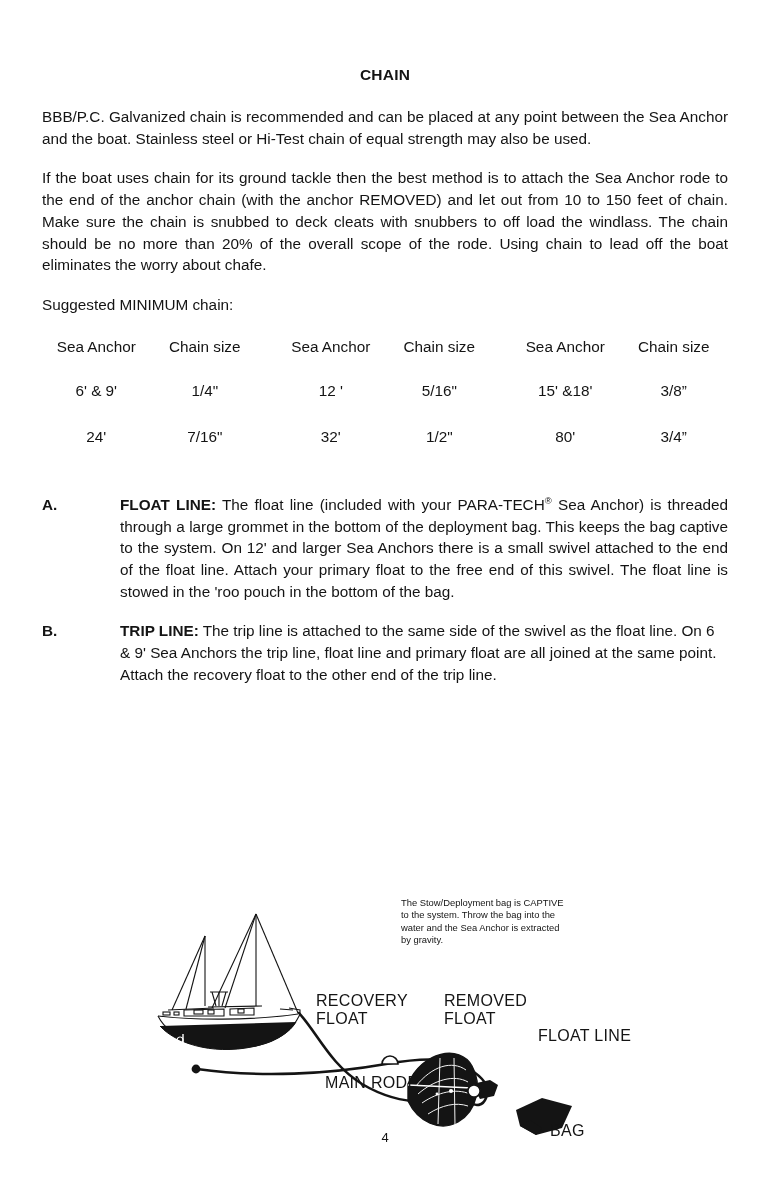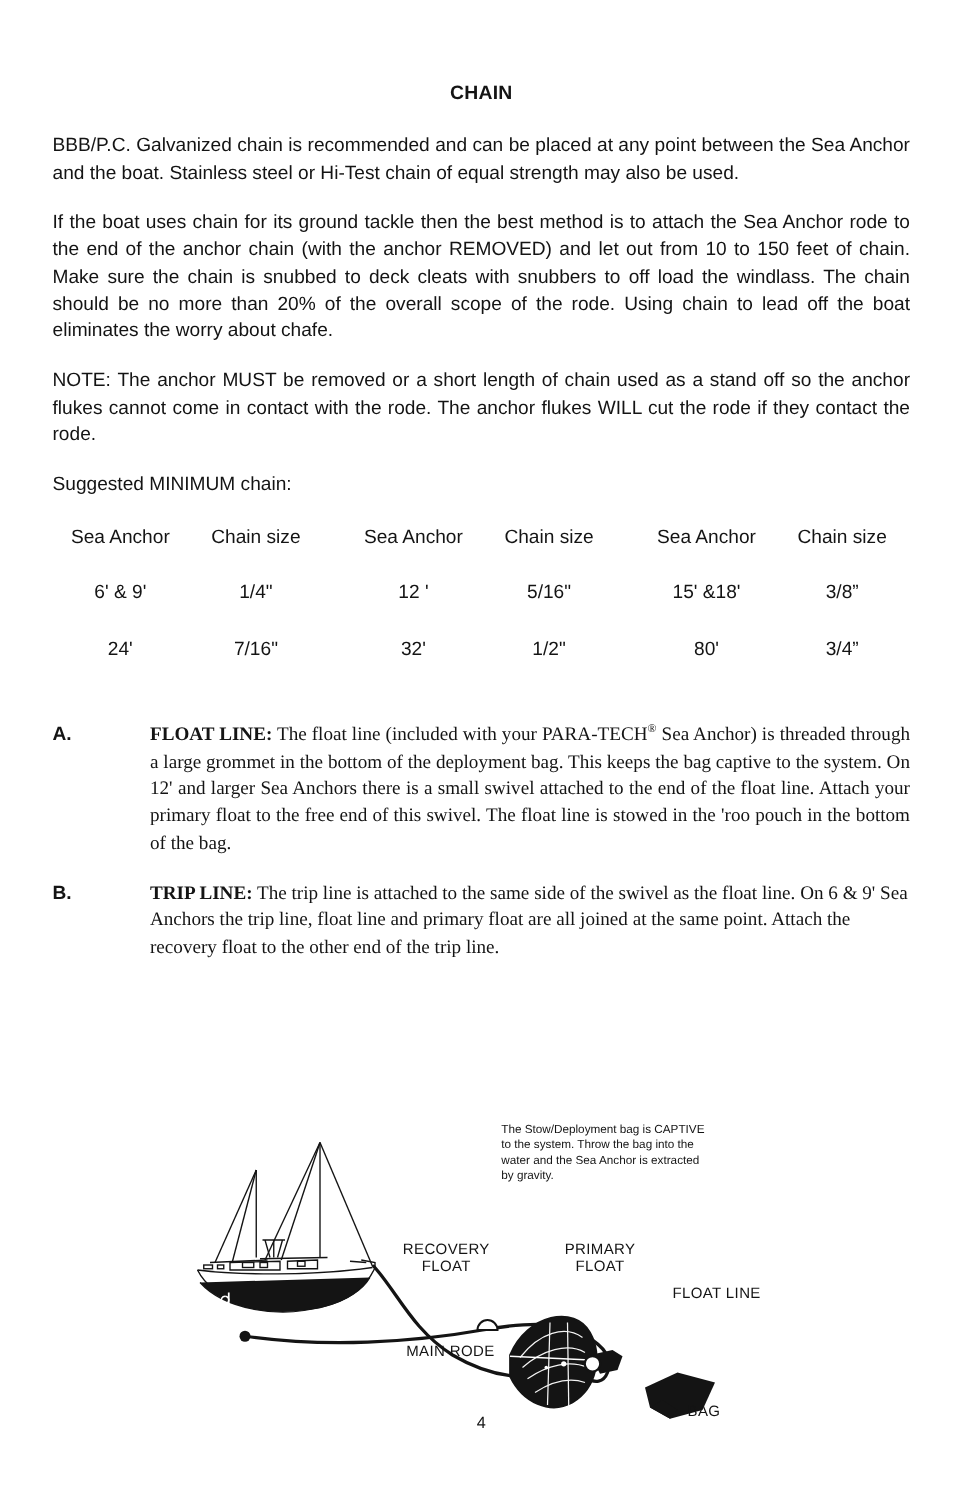--- a/index.html
+++ b/index.html
@@ -91,21 +91,20 @@
     font-size: 15.3px;
     font-weight: bold;
     line-height: 1.42;
   }
   .lettered .lbody {
     flex: 1 1 auto;
     font-size: 15.3px;
     line-height: 1.42;
     text-align: justify;
     text-justify: inter-word;
-    font-family: Liberation Serif, serif;
   }
   .lettered .lbody.nojust { text-align: left; }
   .lead-in { font-weight: bold; }
   .reg { font-size: 9.5px; vertical-align: super; }
 
   
   .figure {
     position: absolute;
     left: 150px;
     top: 888px;
@@ -120,25 +119,24 @@
     top: 897px;
     width: 170px;
     font-size: 9.4px;
     line-height: 1.32;
     color: #141414;
     margin-left: 10px;
   }
 
   .fig-label {
     position: absolute;
-    font-size: 12px;
+    font-size: 16px;
     letter-spacing: 0.3px;
     color: #141414;
     white-space: pre;
-    text-align: center;
   }
   .lbl-recovery { left: 316px; top: 992px; width: 82px; }
   .lbl-primary  { left: 444px; top: 992px; width: 72px; }
   .lbl-floatline{ left: 538px; top: 1027px; }
   .lbl-mainrode { left: 325px; top: 1074px; }
   .lbl-bag      { left: 550px; top: 1122px; }
 
   .page-number {
     position: absolute;
     left: 0;
@@ -155,21 +153,20 @@
 <div class="page">
 
   <div class="content">
 
     <h1 class="section-title">CHAIN</h1>
 
     <p class="body-par">BBB/P.C. Galvanized chain is recommended and can be placed at any point between the Sea Anchor and the boat.  Stainless steel or Hi-Test chain of equal strength may also be used.</p>
 
     <p class="body-par">If the boat uses chain for its ground tackle then the best method is to attach the Sea Anchor rode to the end of the anchor chain (with the anchor REMOVED) and let out from 10 to 150 feet of chain. Make sure the chain is snubbed to deck cleats with snubbers to off load the windlass. The chain should be no more than 20% of the overall scope of the rode. Using chain to lead off the boat eliminates the worry about chafe.</p>
 
-    <p class="body-par">NOTE: The anchor MUST be removed or a short length of chain used as a stand off so the anchor flukes cannot come in contact with the rode. The anchor flukes WILL cut  the rode if they contact the rode.</p>
 
     <p class="body-par nojust">Suggested MINIMUM chain:</p>
 
     <table class="chain-table">
       <thead>
         <tr>
           <th class="c-sa">Sea Anchor</th>
           <th class="c-cs">Chain size</th>
           <th class="c-gap"></th>
           <th class="c-sa">Sea Anchor</th>
@@ -308,21 +305,21 @@
         <path d="M370 238 L380 232 L392 240 L386 247 Z" fill="#141414"></path>
       </g>
     </svg>
   </div>
 
   <div class="fig-note">The Stow/Deployment bag is CAPTIVE to the system. Throw the bag into the water and the Sea Anchor is extracted by gravity.</div>
 
   <div class="fig-label lbl-recovery">RECOVERY
 FLOAT</div>
 
-  <div class="fig-label lbl-primary">PRIMARY
+  <div class="fig-label lbl-primary">REMOVED
 FLOAT</div>
 
   <div class="fig-label lbl-floatline">FLOAT LINE</div>
 
   <div class="fig-label lbl-mainrode">MAIN RODE</div>
 
   <div class="fig-label lbl-bag">BAG</div>
 
   <div class="page-number">4</div>
 

